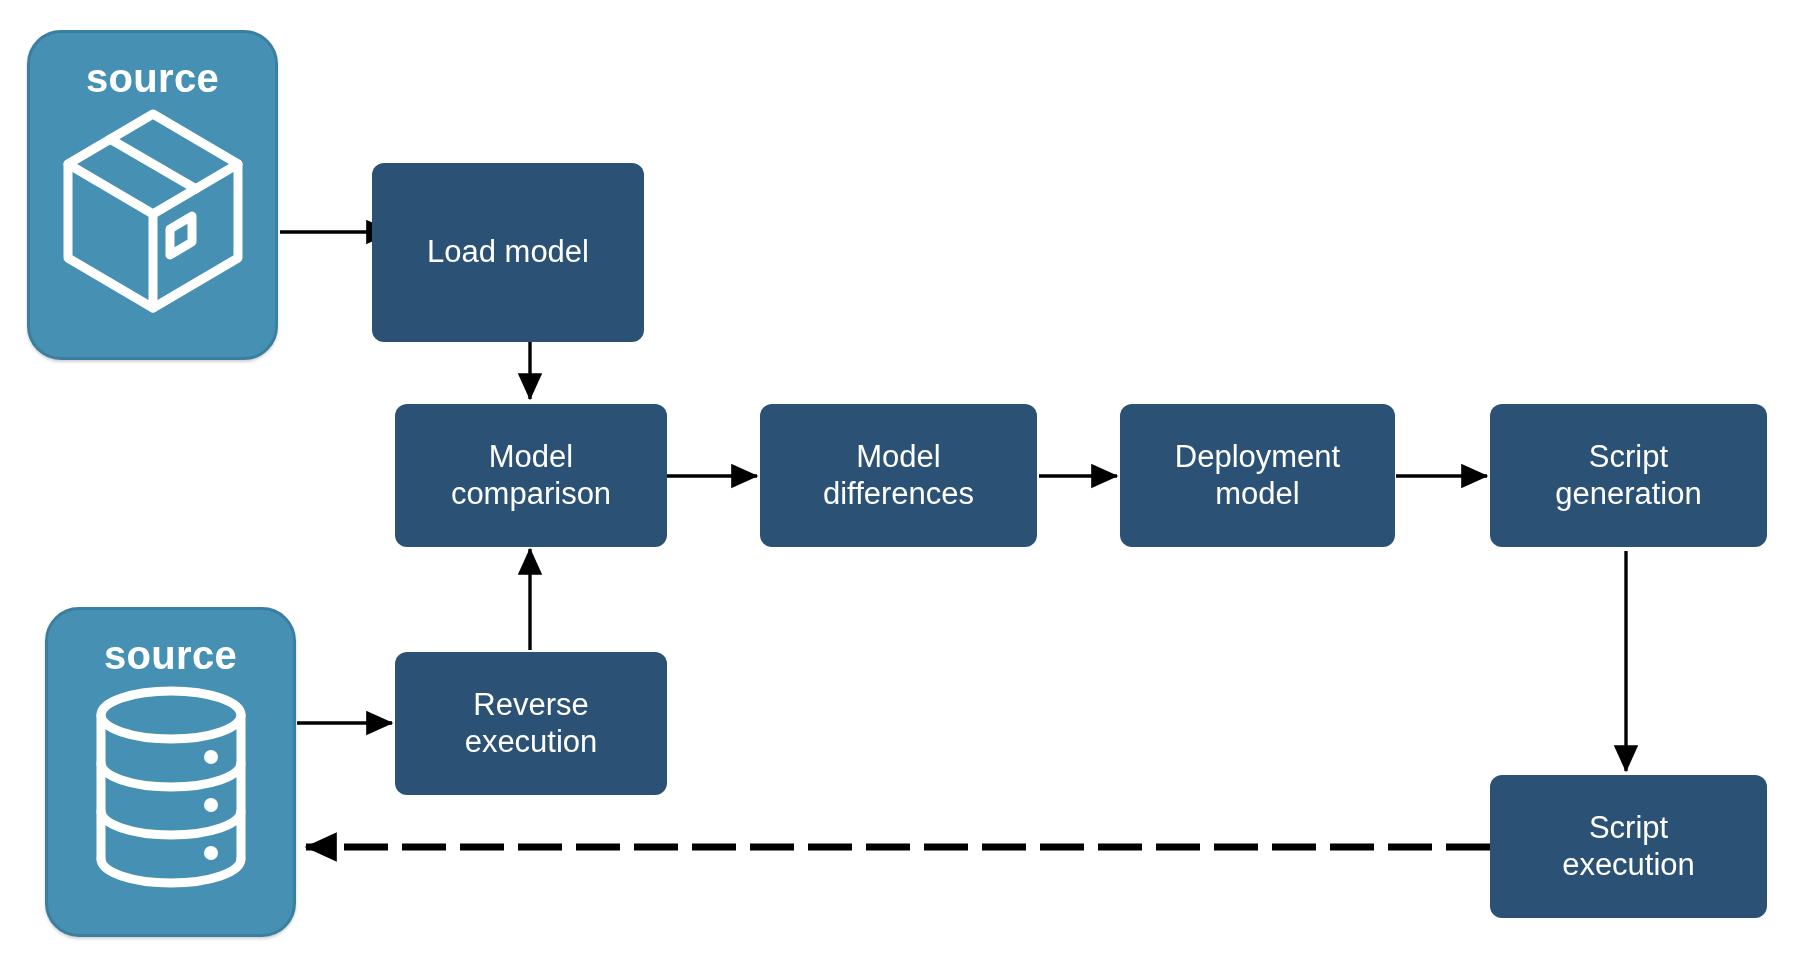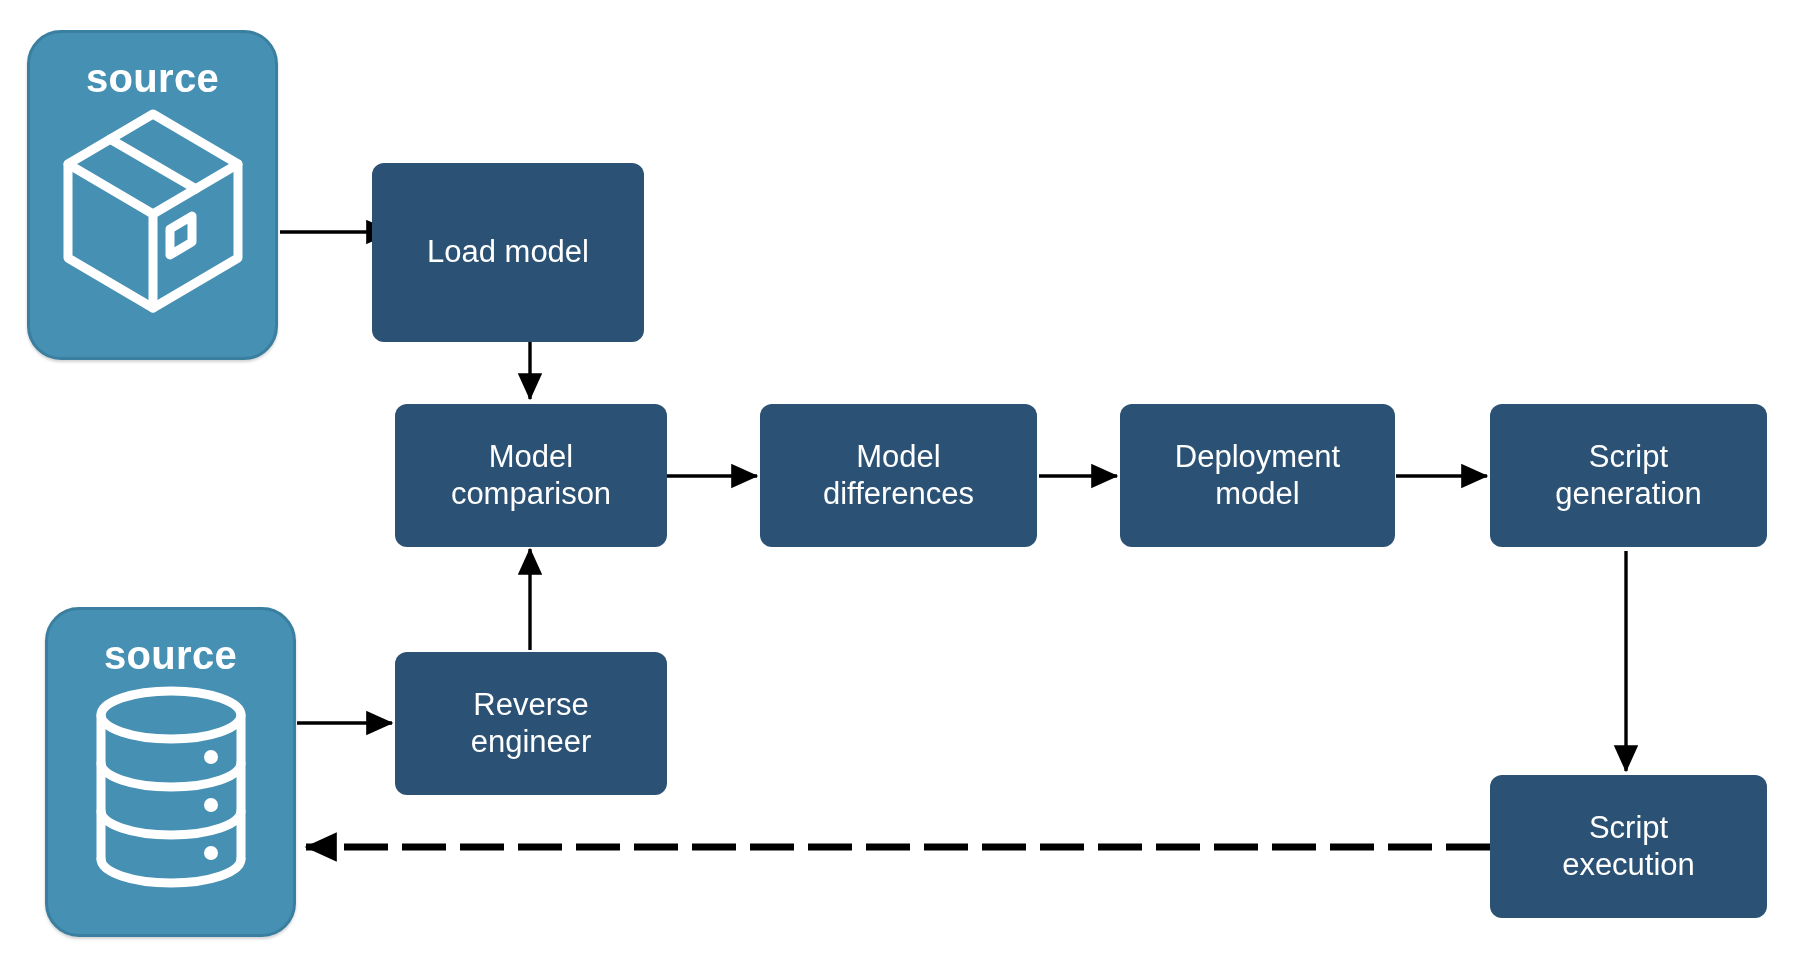--- a/index.html
+++ b/index.html
@@ -152,21 +152,21 @@
 model</div>
   </div>
 
   <div class="process-node" style="left:1490px; top:404px; width:277px; height:143px;">
     <div class="process-label">Script
 generation</div>
   </div>
 
   <div class="process-node" style="left:395px; top:652px; width:272px; height:143px;">
     <div class="process-label">Reverse
-engineer</div>
+execution</div>
   </div>
 
   <div class="process-node" style="left:1490px; top:775px; width:277px; height:143px;">
     <div class="process-label">Script
 execution</div>
   </div>
 
 </div>
 
 </body></html>

